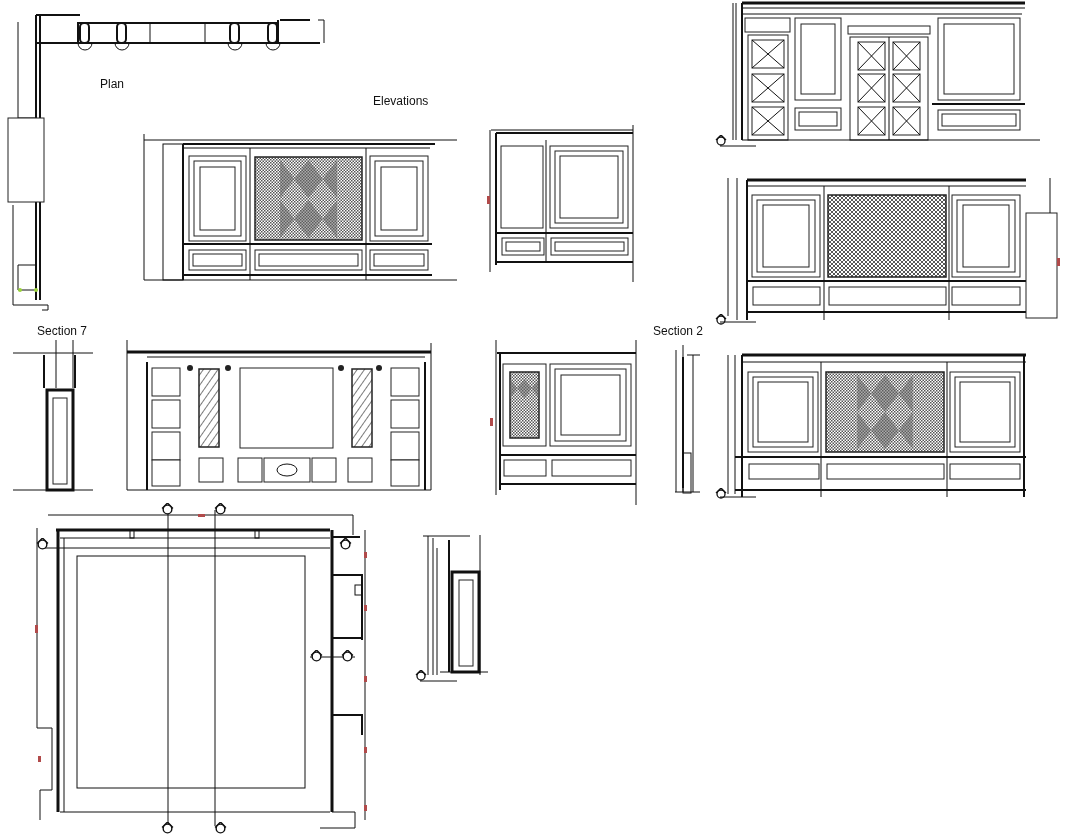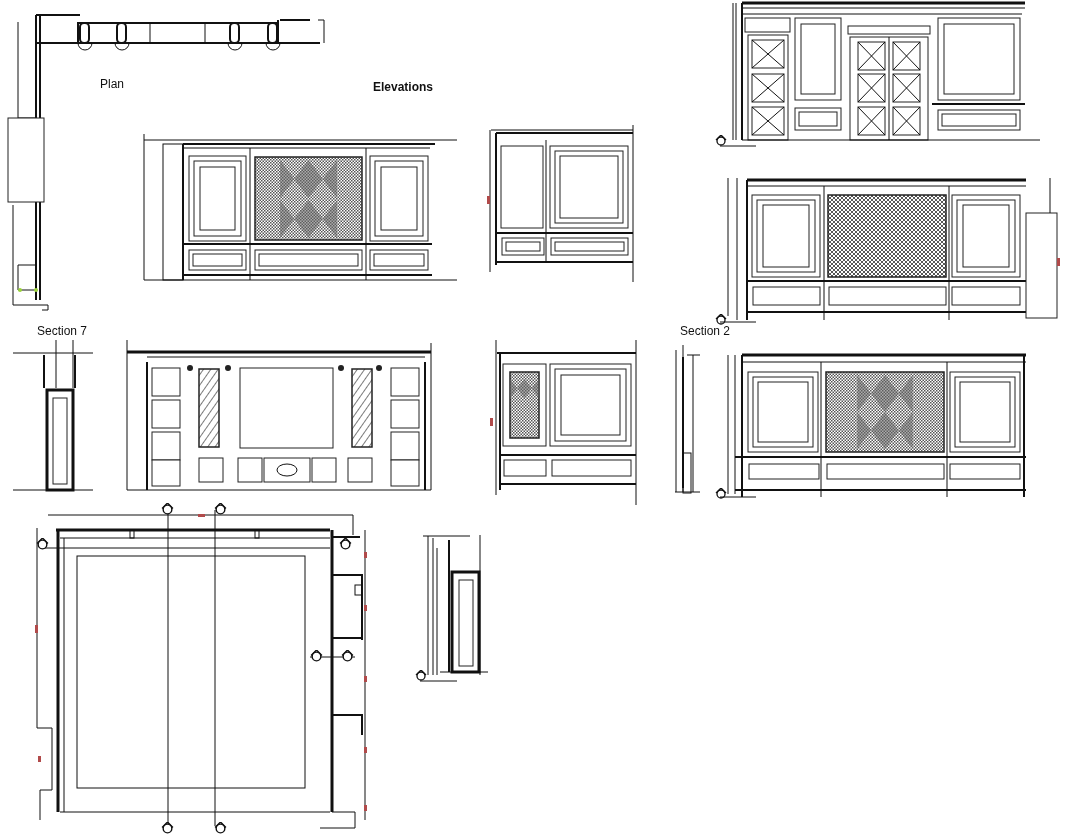--- a/index.html
+++ b/index.html
@@ -309,15 +309,15 @@
     <path class="th" d="M449 540 L449 672"></path>
     <rect class="tk" x="452" y="572" width="27" height="100"></rect>
     <rect class="pnl" x="459" y="580" width="14" height="86"></rect>
     <line class="ln" x1="440" y1="672" x2="488" y2="672"></line>
     <use href="#callout" x="415" y="670" width="12" height="12"></use>
     <line class="ln" x1="420" y1="681" x2="457" y2="681"></line>
   </g>
 </svg>
 
 <div class="label" style="left:76px;top:77px;margin-left:24px;">Plan</div>
-<div class="label" style="left:373px;top:80px;font-weight:bold;">Elevations</div>
+<div class="label" style="left:373px;top:94px;">Elevations</div>
 <div class="label" style="left:37px;top:324px;">Section 7</div>
-<div class="label" style="left:680px;top:324px;">Section 2</div>
+<div class="label" style="left:653px;top:324px;">Section 2</div>
 
 </body></html>

